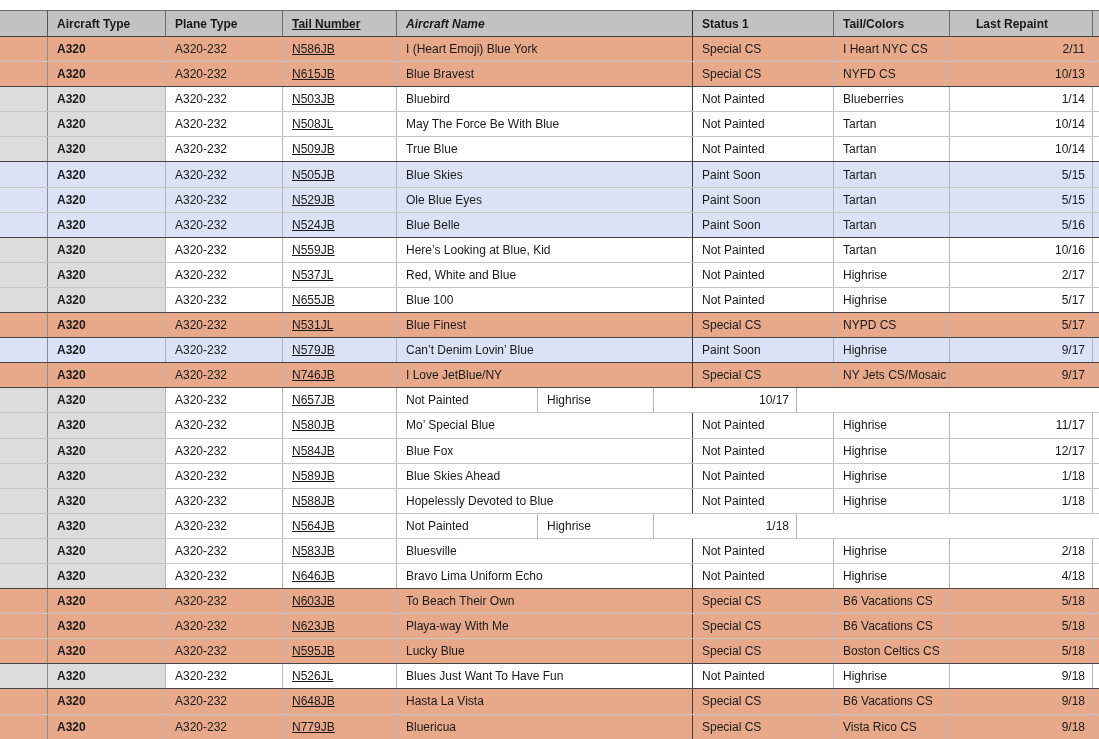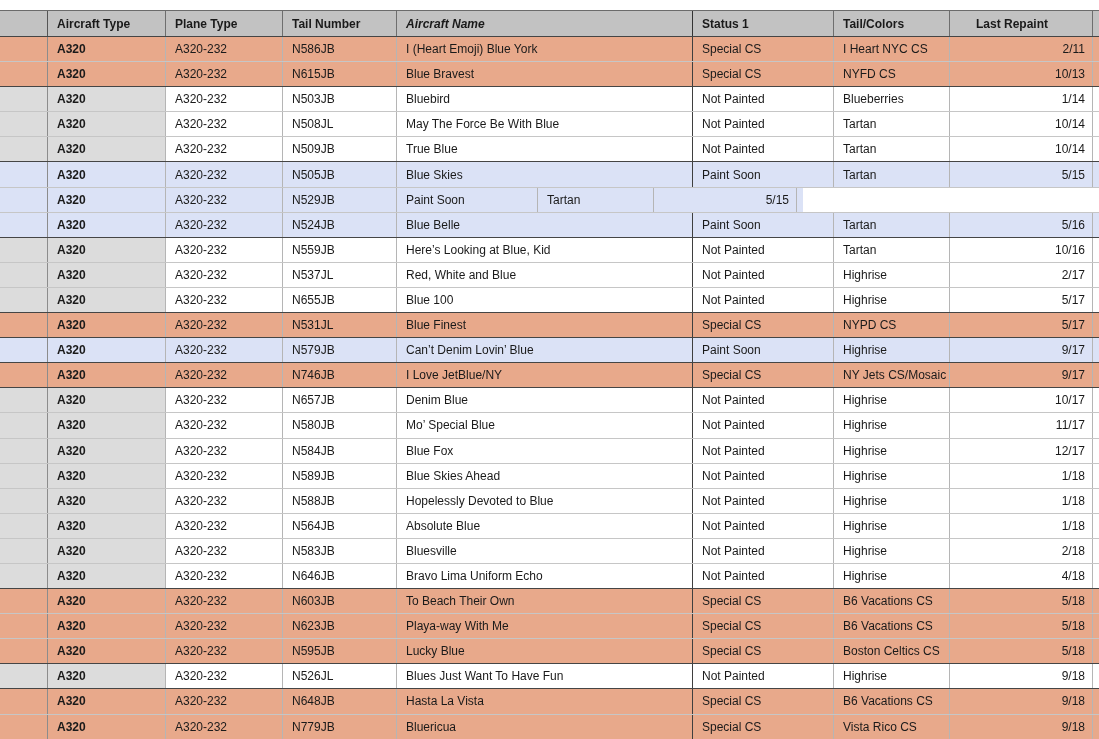--- a/index.html
+++ b/index.html
@@ -31,21 +31,21 @@
     display:flex;align-items:center;
     padding-left:9px;
     font-size:12px;color:#1a1a1a;
     white-space:nowrap;overflow:hidden;
     border-right:1px solid #b5b5b5;
   }
   
   .c0{width:48px;padding-left:0;border-right-color:#8c8c8c;}
   .c1{width:118px;font-weight:bold;}
   .c2{width:117px;}
-  .c3{width:114px;}
+  .c3{width:114px;text-decoration:underline;}
   .c4{width:296px;border-right-color:#3f3f3f;}
   .c5{width:141px;}
   .c6{width:116px;}
   .c7{width:143px;justify-content:flex-end;padding-left:0;padding-right:7px;}
   .c8{width:6px;padding:0;border-right:none;}
   
   .header-row .cell{
     font-weight:bold;
     background:var(--header-bg,#c2c2c2);
     border-right-color:#6e6e6e;
@@ -140,20 +140,21 @@
         <div class="cell c5">Paint Soon</div>
         <div class="cell c6">Tartan</div>
         <div class="cell c7">5/15</div>
         <div class="cell c8"></div>
       </div>
       <div class="row data-row hl-paint_soon">
         <div class="cell c0"></div>
         <div class="cell c1">A320</div>
         <div class="cell c2">A320-232</div>
         <div class="cell c3">N529JB</div>
+        <div class="cell c4">Ole Blue Eyes</div>
         <div class="cell c5">Paint Soon</div>
         <div class="cell c6">Tartan</div>
         <div class="cell c7">5/15</div>
         <div class="cell c8"></div>
       </div>
       <div class="row data-row hl-paint_soon">
         <div class="cell c0"></div>
         <div class="cell c1">A320</div>
         <div class="cell c2">A320-232</div>
         <div class="cell c3">N524JB</div>
@@ -227,21 +228,20 @@
         <div class="cell c5">Special CS</div>
         <div class="cell c6">NY Jets CS/Mosaic</div>
         <div class="cell c7">9/17</div>
         <div class="cell c8"></div>
       </div>
       <div class="row data-row hl-none dark-top">
         <div class="cell c0"></div>
         <div class="cell c1">A320</div>
         <div class="cell c2">A320-232</div>
         <div class="cell c3">N657JB</div>
-        <div class="cell c4">Denim Blue</div>
         <div class="cell c5">Not Painted</div>
         <div class="cell c6">Highrise</div>
         <div class="cell c7">10/17</div>
         <div class="cell c8"></div>
       </div>
       <div class="row data-row hl-none">
         <div class="cell c0"></div>
         <div class="cell c1">A320</div>
         <div class="cell c2">A320-232</div>
         <div class="cell c3">N580JB</div>
@@ -282,21 +282,20 @@
         <div class="cell c5">Not Painted</div>
         <div class="cell c6">Highrise</div>
         <div class="cell c7">1/18</div>
         <div class="cell c8"></div>
       </div>
       <div class="row data-row hl-none">
         <div class="cell c0"></div>
         <div class="cell c1">A320</div>
         <div class="cell c2">A320-232</div>
         <div class="cell c3">N564JB</div>
-        <div class="cell c4">Absolute Blue</div>
         <div class="cell c5">Not Painted</div>
         <div class="cell c6">Highrise</div>
         <div class="cell c7">1/18</div>
         <div class="cell c8"></div>
       </div>
       <div class="row data-row hl-none">
         <div class="cell c0"></div>
         <div class="cell c1">A320</div>
         <div class="cell c2">A320-232</div>
         <div class="cell c3">N583JB</div>

